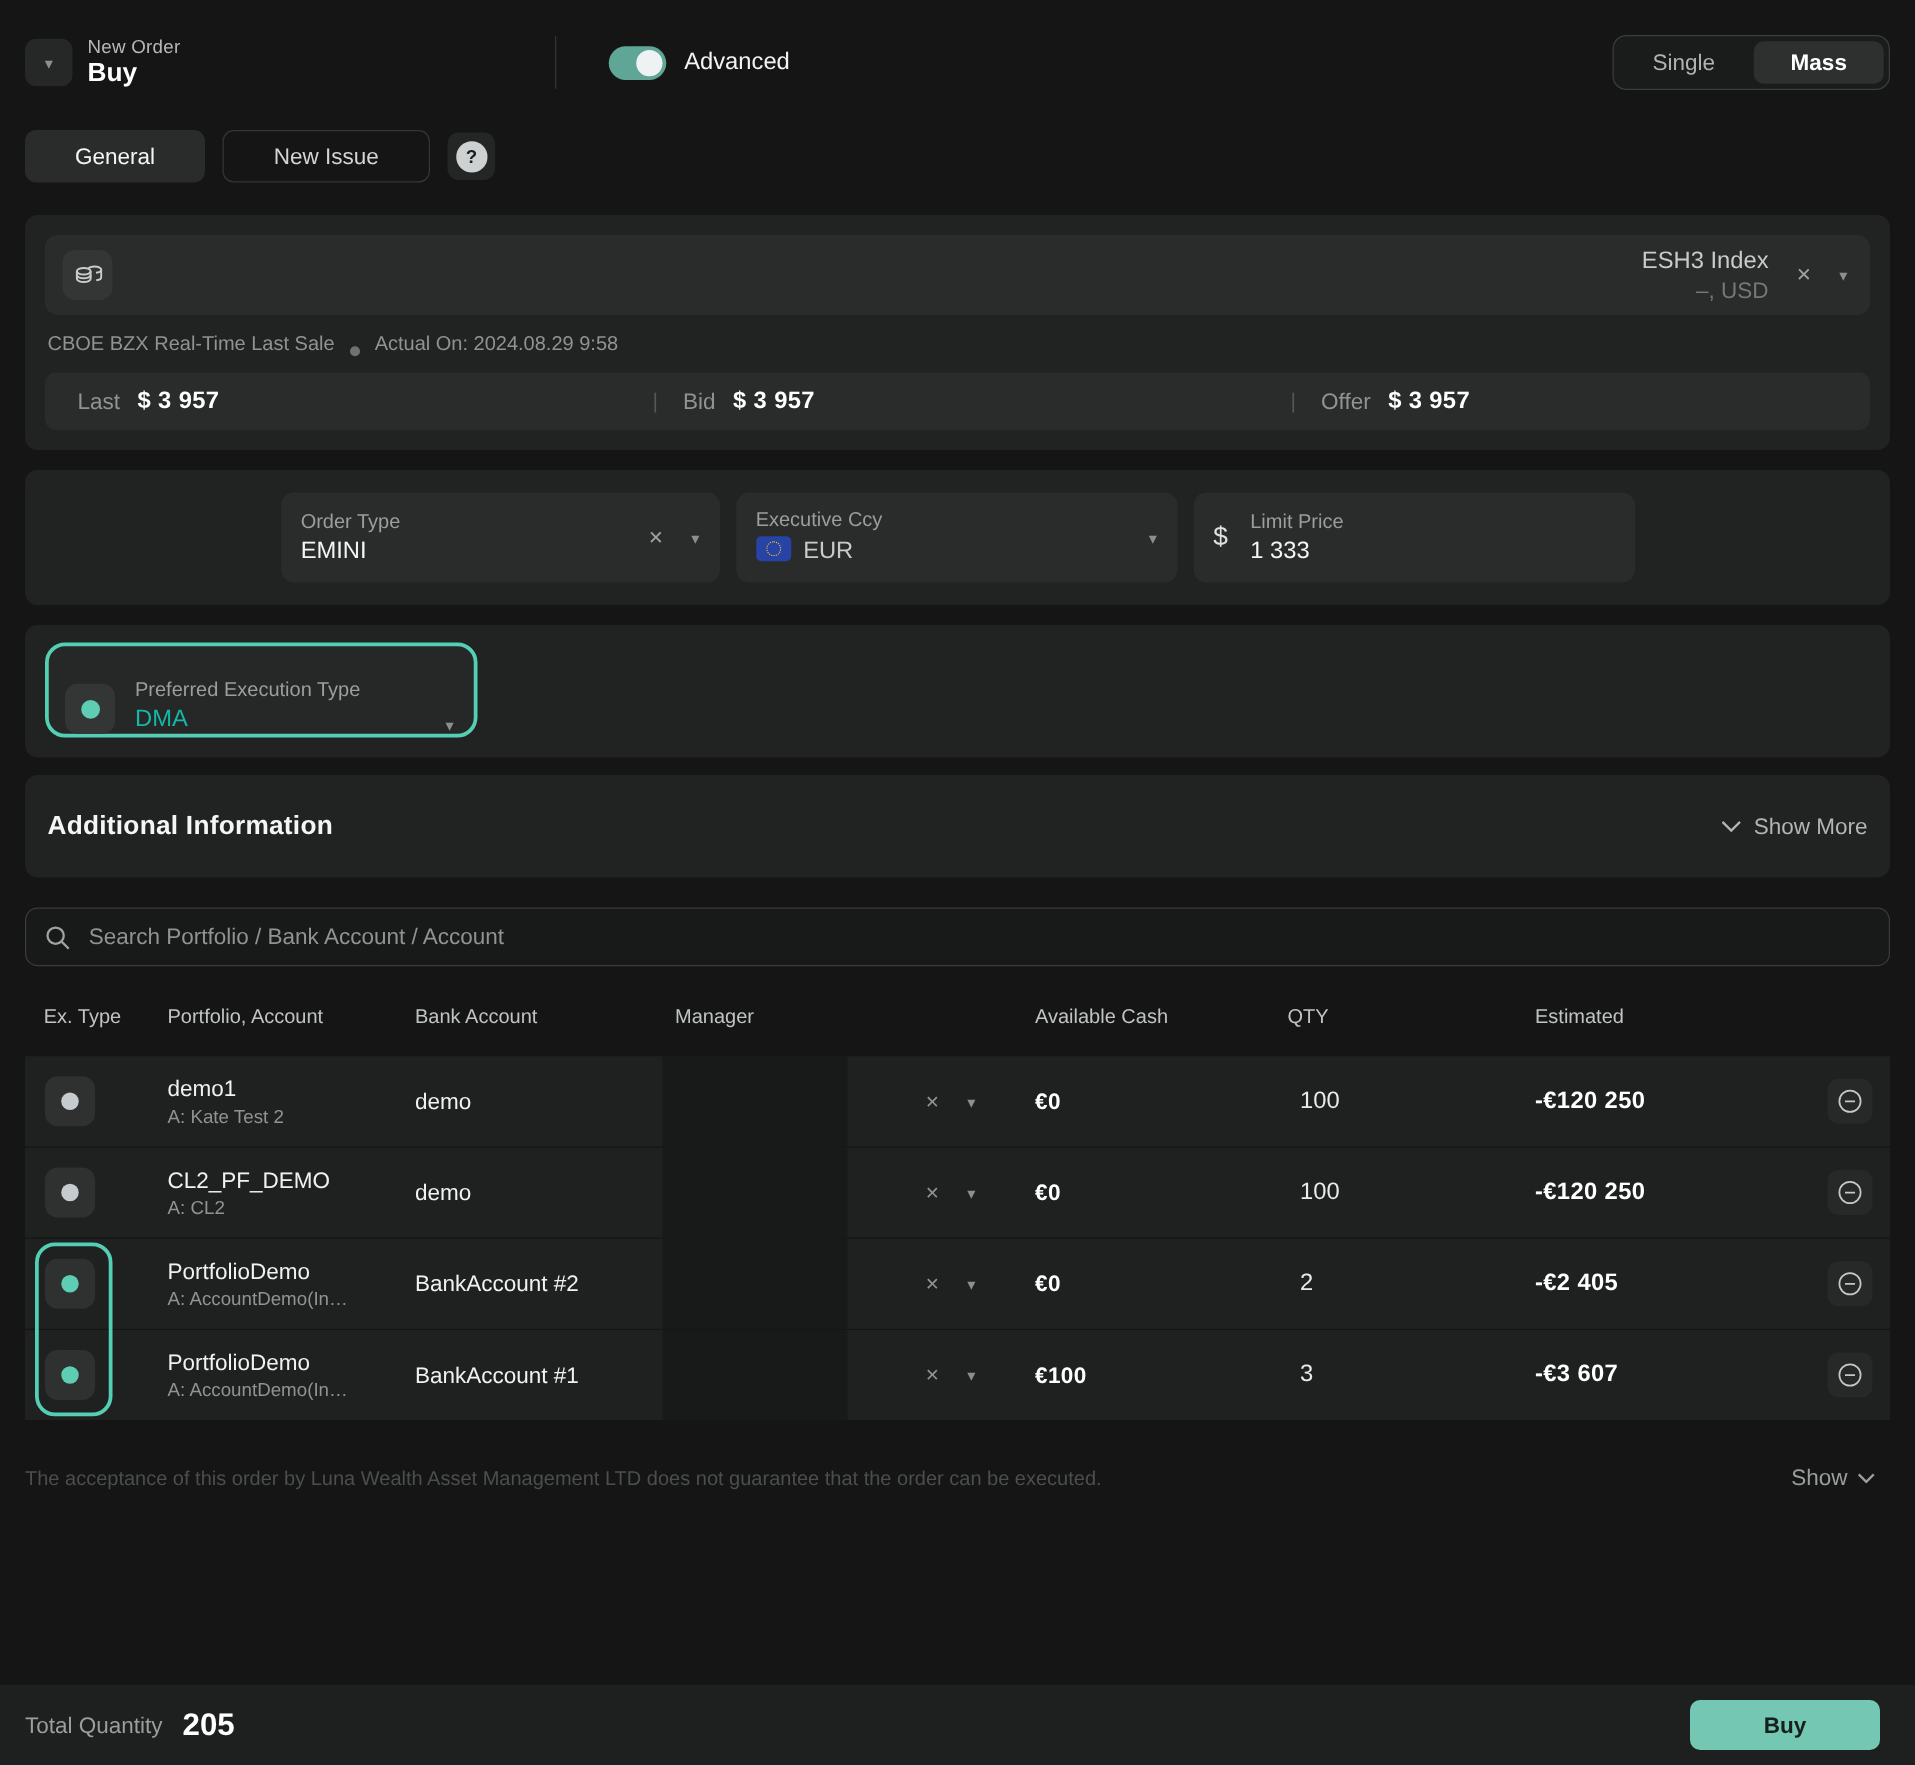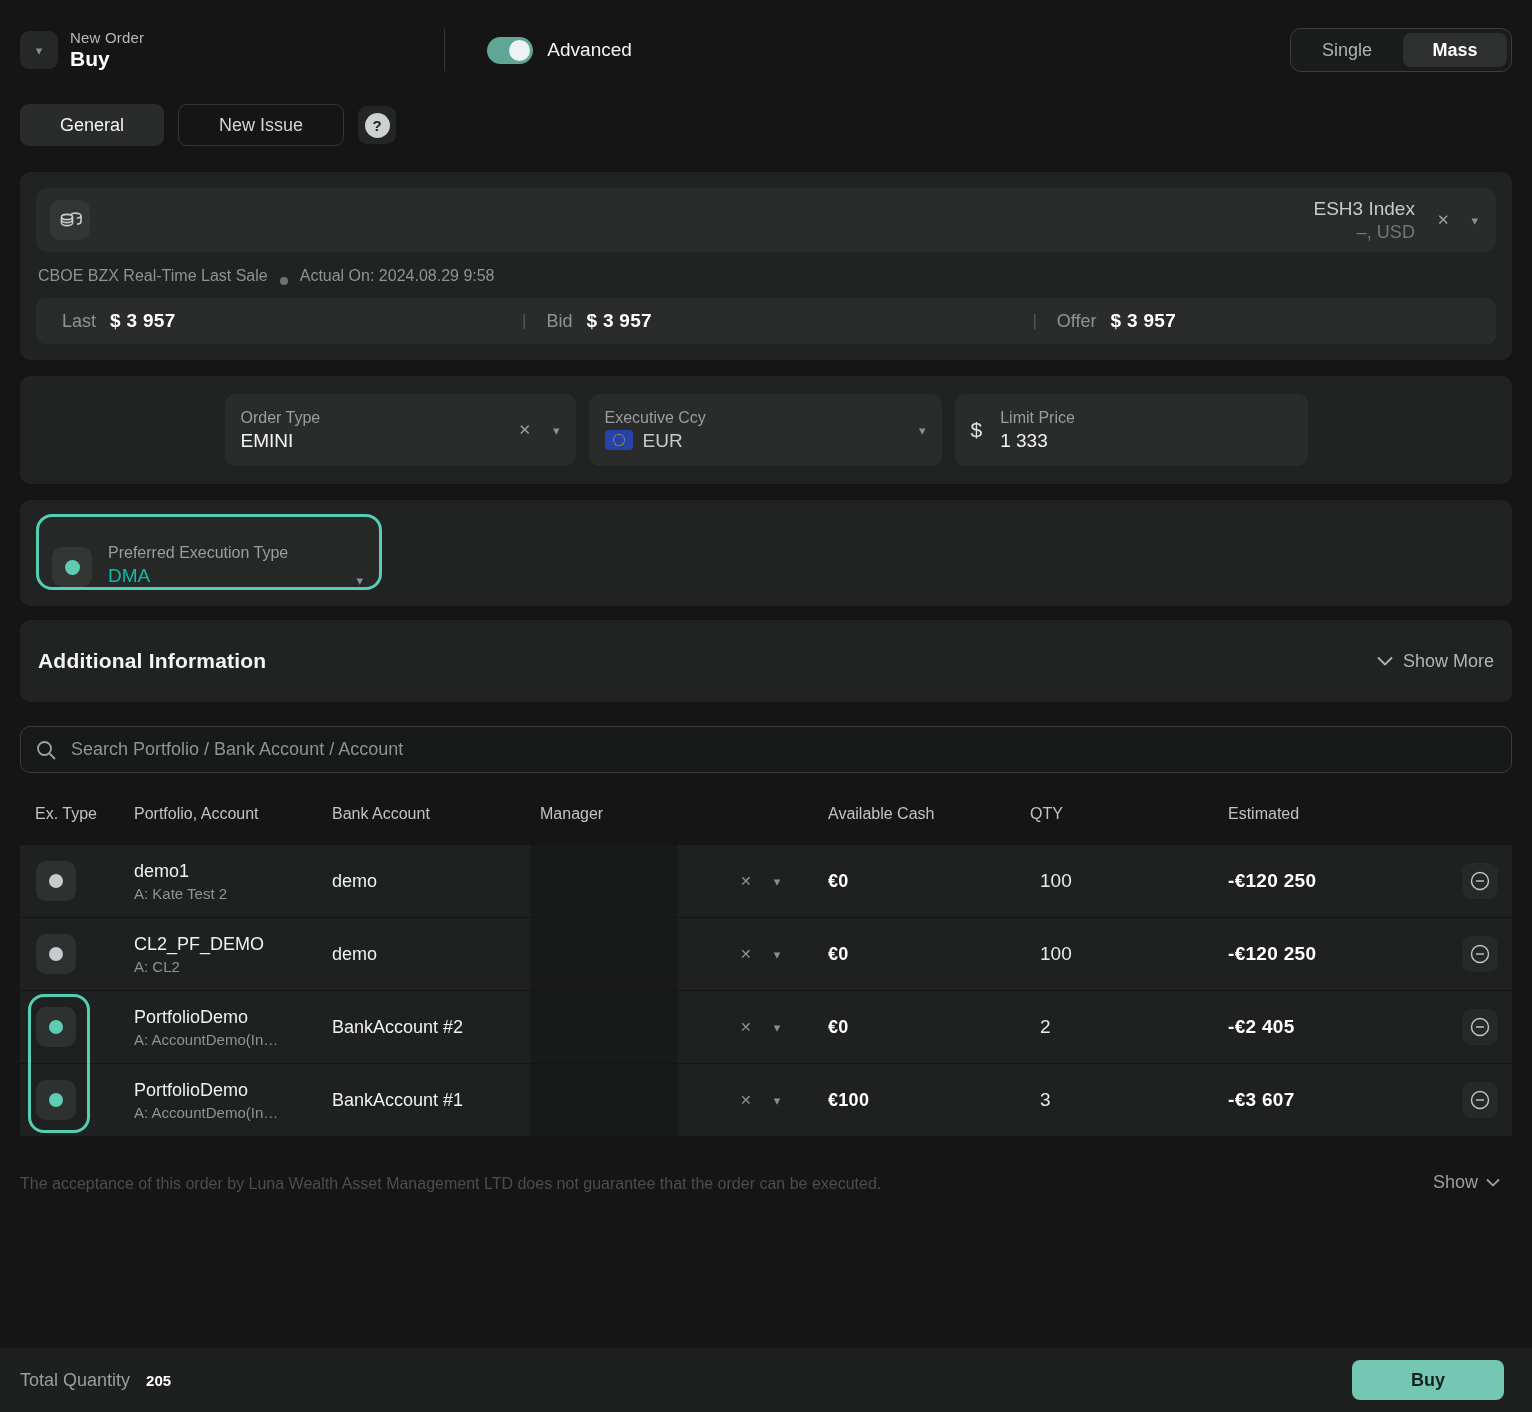--- a/index.html
+++ b/index.html
@@ -193,21 +193,21 @@
   .disclaimer { margin-top:36px; display:flex; align-items:flex-end; }
   .disclaimer .txt { font-size:16px; color:#4b4e4f; }
   .disc-show { margin-left:auto; display:flex; align-items:center; gap:8px; font-size:18px; color:#9a9e9f; cursor:pointer; padding-right:12px; }
 
   
   .footer {
     position:absolute; left:0; bottom:0; width:1532px; height:64px; background:#1e1f1f;
     display:flex; align-items:center; padding:0 28px 0 20px;
   }
   .tq-label { font-size:18px; color:#9a9e9f; margin-right:16px; }
-  .tq-value { font-size:15px; font-weight:bold; color:#fff; }
+  .tq-value { font-size:25px; font-weight:bold; color:#fff; }
   .buy-btn {
     margin-left:auto; width:152px; height:40px; border-radius:8px; background:#74c7b2;
     color:#16211e; font-size:18px; font-weight:bold; border:none; cursor:pointer;
     display:flex; align-items:center; justify-content:center;
     font-family:"Liberation Sans", sans-serif;
   }
   svg { display:block; }
 </style>
 </head>
 <body>

